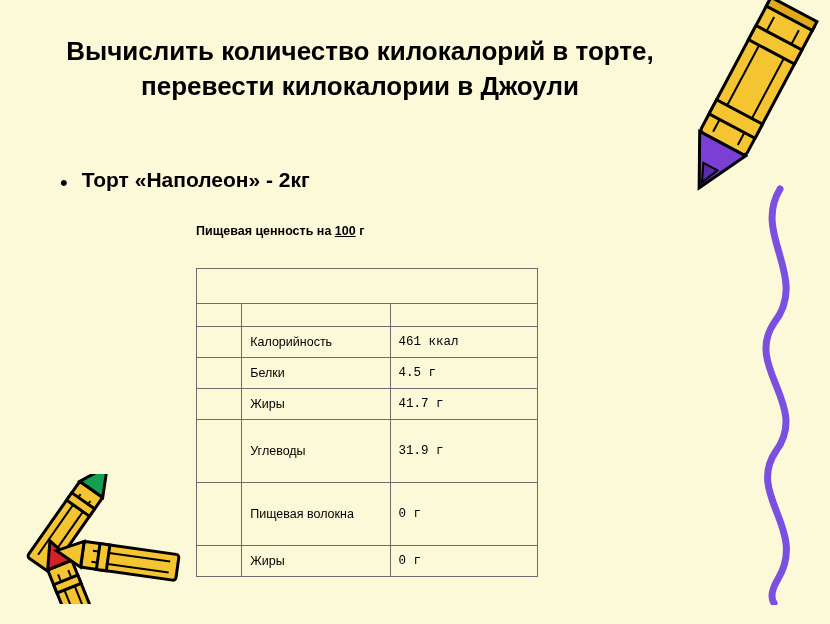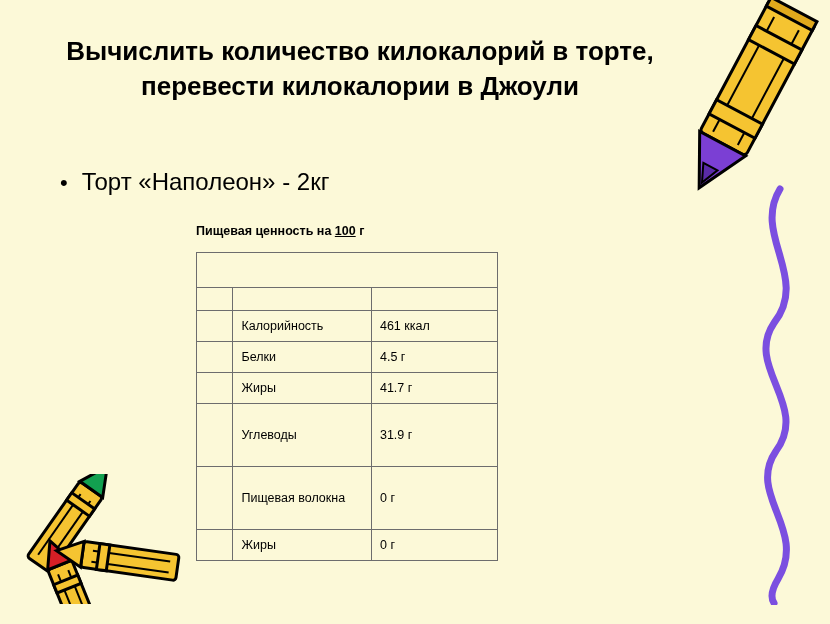--- a/index.html
+++ b/index.html
@@ -44,22 +44,22 @@
     align-items: flex-start;
   }
   .bullet-dot {
     font-size: 22px;
     line-height: 1;
     margin-right: 14px;
     margin-top: 4px;
     color: #000;
   }
   .bullet-text {
-    font-size: 24px;
-    font-weight: normal;
+    font-size: 21px;
+    font-weight: bold;
     color: #000;
   }
 
   
   .table-caption {
     position: absolute;
     left: 196px;
     top: 224px;
     font-size: 12.5px;
     font-weight: bold;
@@ -67,41 +67,42 @@
     text-align: center;
   }
   .table-caption .underline {
     text-decoration: underline;
   }
 
   
   .nutrition-table {
     position: absolute;
     left: 196px;
-    top: 252px;
-    width: 302px;
+    top: 268px;
+    width: 342px;
     border-collapse: collapse;
     font-size: 12.5px;
     color: #000;
   }
   .nutrition-table td {
     border: 1px solid #6d6d6d;
     padding: 8px 8px;
     vertical-align: middle;
     background: transparent;
   }
   .nutrition-table td.col-pad {
     width: 52px;
     padding: 0;
   }
   .nutrition-table td.col-name {
     width: 140px;
   }
   .nutrition-table td.col-val {
     width: 148px;
+    font-family: Liberation Mono, monospace;
   }
   .nutrition-table tr.head-row td {
     height: 34px;
     padding: 0;
   }
   .nutrition-table tr.spacer-row td {
     height: 22px;
     padding: 0;
   }
   .nutrition-table tr.tall-row td {

